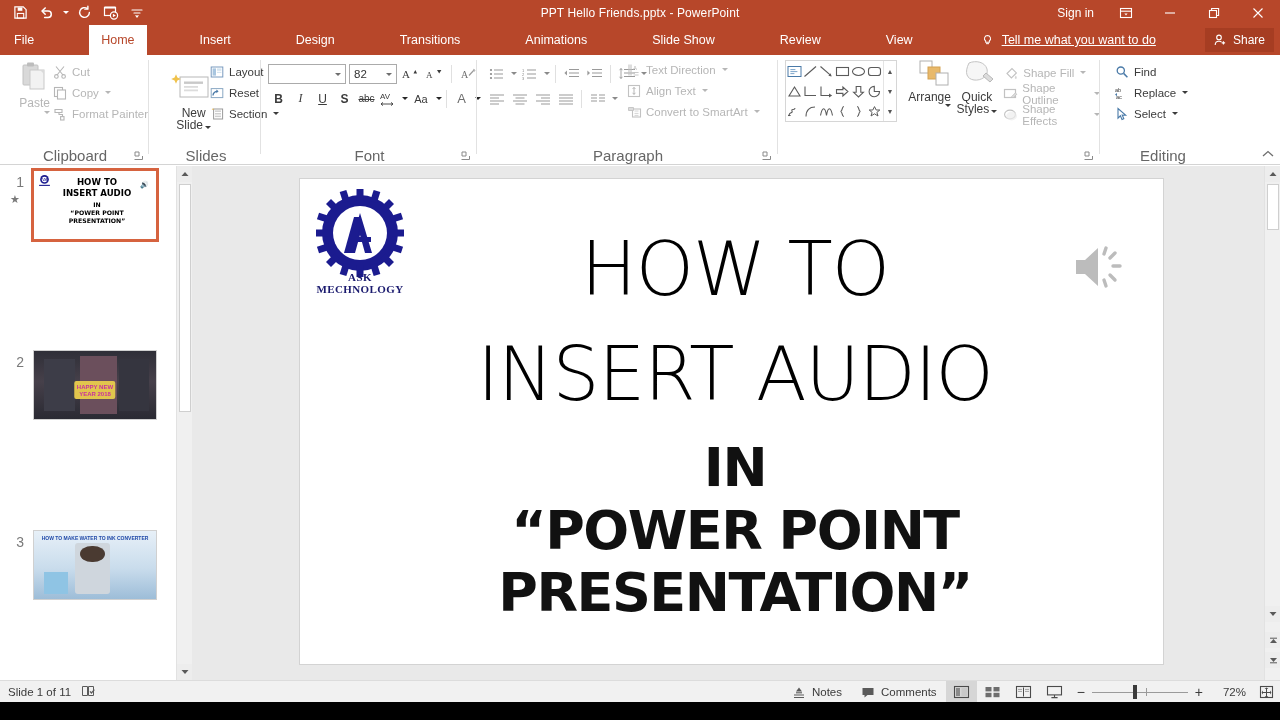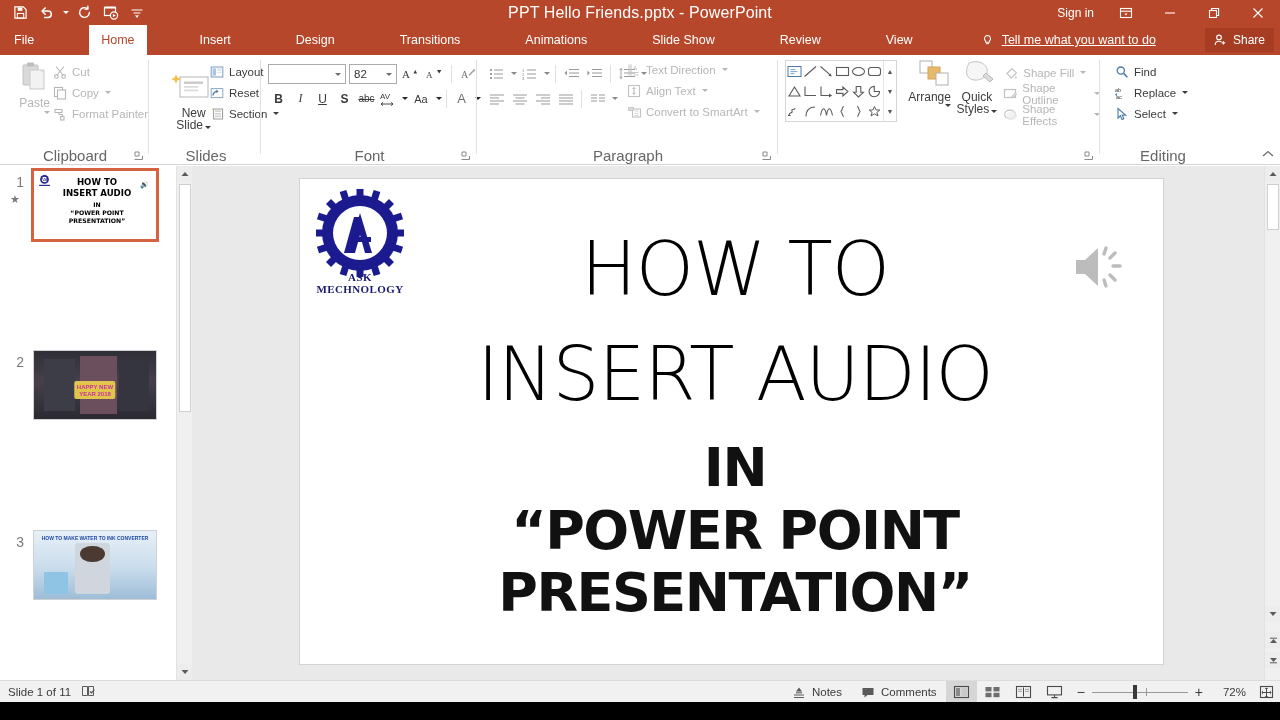--- a/index.html
+++ b/index.html
@@ -22,21 +22,21 @@
   .qat-btn {
     width:25px; height:23px; display:flex; align-items:center; justify-content:center;
     color:#fff;
   }
   .qat-btn svg { display:block; }
   .qat-caret { width:11px; height:23px; display:flex; align-items:center; justify-content:center; }
   .qat-caret::after{ content:""; border-left:3px solid transparent; border-right:3px solid transparent; border-top:3px solid #fff; }
   .win-title {
     position:absolute; left:0; top:0; width:1280px; height:25px;
     display:flex; align-items:center; justify-content:center;
-    font-size:16px; color:#fff; letter-spacing:.1px;
+    font-size:12px; color:#fff; letter-spacing:.1px;
   }
   .tb-right { position:absolute; right:0; top:0; height:25px; display:flex; align-items:center; }
   .signin { font-size:12px; color:#fff; padding:0 10px; height:25px; display:flex; align-items:center; }
   .tb-btn { width:44px; height:25px; display:flex; align-items:center; justify-content:center; color:#fff; }
 
   
   .tabstrip {
     position:absolute; left:0; top:25px; width:1280px; height:30px;
     background:#b7472a; color:#fff;
   }

